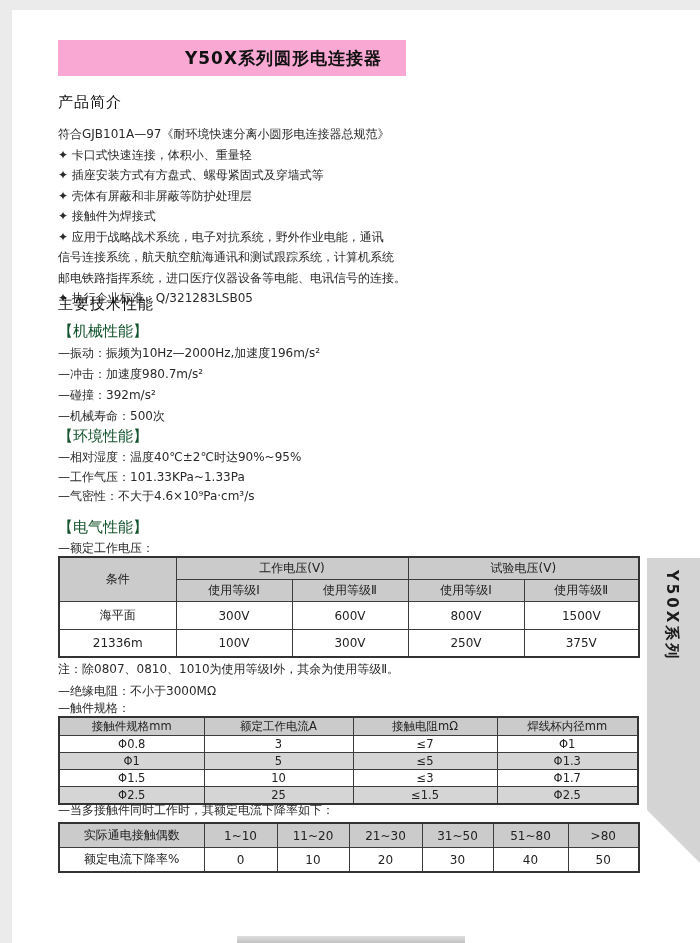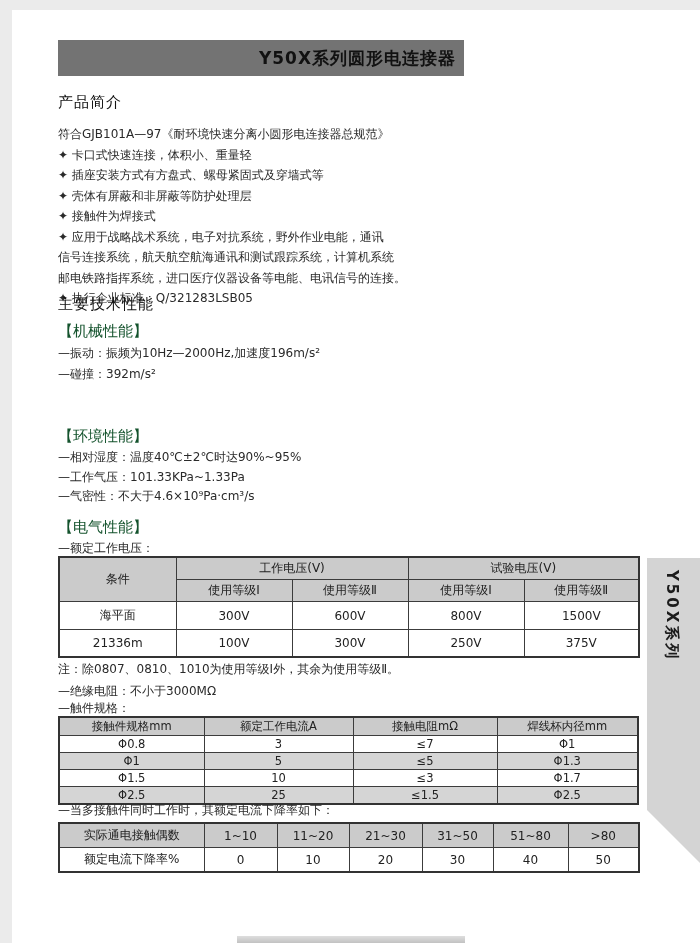--- a/index.html
+++ b/index.html
@@ -5,24 +5,24 @@
   html,body{margin:0;padding:0;}
   body{
     width:700px;height:943px;position:relative;overflow:hidden;
     background:#ffffff;
     font-family:"DejaVu Sans","Liberation Sans",sans-serif;
     color:#1f1f1f;
   }
   .edge-top{position:absolute;left:0;top:0;width:700px;height:10px;background:#ebebeb;}
   .edge-left{position:absolute;left:0;top:0;width:12px;height:943px;background:#ebebeb;}
   .title-bar{
-    position:absolute;left:58px;top:40px;width:406px;height:36px;
-    background:#737373;
+    position:absolute;left:58px;top:40px;width:348px;height:36px;
+    background:#f9a8d4;
     font-size:17px;font-weight:bold;color:#111;
-    line-height:36px;text-align:right;padding-right:8px;box-sizing:border-box;
+    line-height:36px;text-align:right;padding-right:24px;box-sizing:border-box;
     letter-spacing:1px;
   }
   .h1{position:absolute;left:58px;font-size:15px;font-weight:normal;color:#111;letter-spacing:1px;}
   .h-intro{top:93px;}
   .h-tech{top:295px;}
   .lines{position:absolute;left:58px;font-size:12px;color:#2a2a2a;white-space:nowrap;}
   .intro-lines{top:124px;line-height:20.5px;}
   .mech-lines{top:343px;line-height:21px;}
   .env-lines{top:448px;line-height:19.5px;}
   .sub-t{position:absolute;left:58px;font-size:15px;color:#14532d;white-space:nowrap;}
@@ -90,21 +90,23 @@
     <div>信号连接系统，航天航空航海通讯和测试跟踪系统，计算机系统</div>
     <div>邮电铁路指挥系统，进口医疗仪器设备等电能、电讯信号的连接。</div>
     <div>✦ 执行企业标准：Q/321283LSB05</div>
   </div>
 
   <div class="h1 h-tech">主要技术性能</div>
 
   <div class="sub-t mech-t">【机械性能】</div>
   <div class="lines mech-lines">
     <div>—振动：振频为10Hz—2000Hz,加速度196m/s²</div>
+    <div>—冲击：加速度980.7m/s²</div>
     <div>—碰撞：392m/s²</div>
+    <div>—机械寿命：500次</div>
   </div>
 
   <div class="sub-t env-t">【环境性能】</div>
   <div class="lines env-lines">
     <div>—相对湿度：温度40℃±2℃时达90%~95%</div>
     <div>—工作气压：101.33KPa~1.33Pa</div>
     <div>—气密性：不大于4.6×10⁹Pa·cm³/s</div>
   </div>
 
   <div class="sub-t elec-t">【电气性能】</div>

